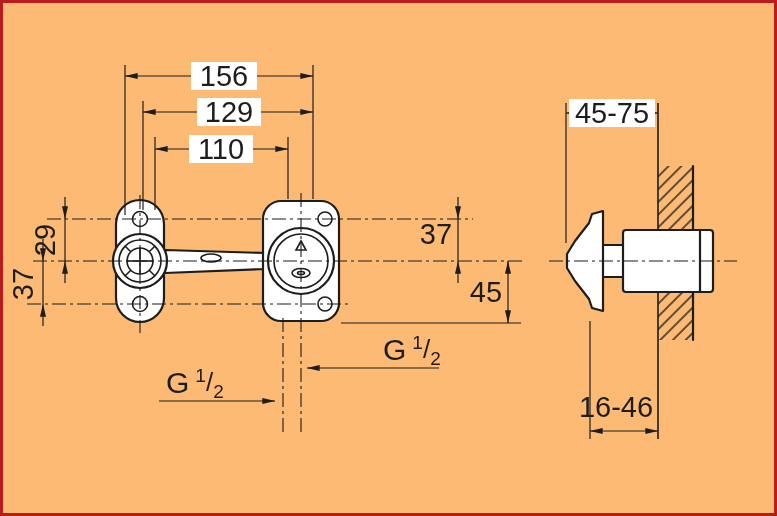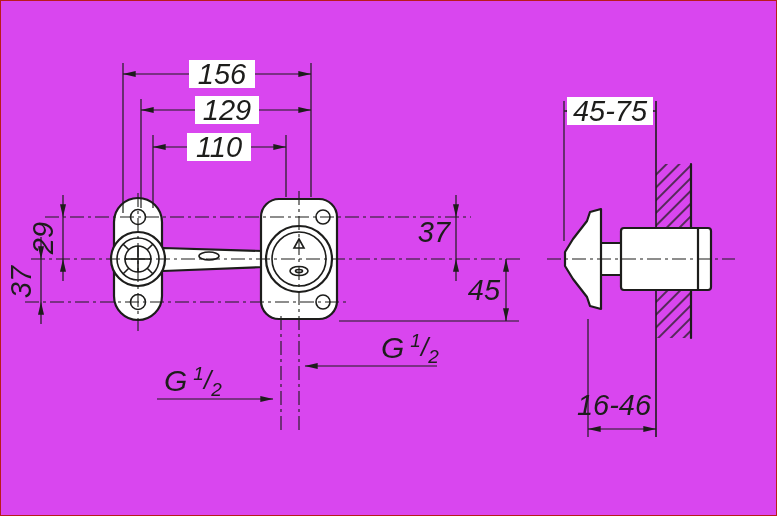--- a/index.html
+++ b/index.html
@@ -1,16 +1,16 @@
 <!DOCTYPE html>
 <html><head>
 <meta charset="utf-8">
 <style>
   html,body{margin:0;padding:0;background:#fff;}
-  .canvas{position:relative;width:777px;height:516px;background:#d946ef;border:1px solid #b91c1c;box-sizing:border-box;overflow:hidden;font-style:italic;}
+  .canvas{position:relative;width:777px;height:516px;background:#fdba74;border:3px solid #b91c1c;box-sizing:border-box;overflow:hidden;}
   svg{position:absolute;left:0;top:0;}
   .ol{stroke:#1d1d1b;fill:none;stroke-width:2.2;stroke-linejoin:round;stroke-linecap:round;}
   .olf{stroke:#1d1d1b;fill:#ffffff;stroke-width:2.2;stroke-linejoin:round;}
   .det{stroke:#1d1d1b;fill:none;stroke-width:1.6;}
   .detf{stroke:#1d1d1b;fill:#ffffff;stroke-width:1.6;}
   .dl{stroke:#1d1d1b;fill:none;stroke-width:1.2;}
   .cl{stroke:#1d1d1b;fill:none;stroke-width:1.1;stroke-dasharray:14 4 3 4;}
   .gap{fill:#ffffff;stroke:none;}
   .dimtext{font-family:"Liberation Sans",sans-serif;font-size:29px;fill:#1d1d1b;}
   .gtext{font-family:"Liberation Sans",sans-serif;fill:#1d1d1b;}

